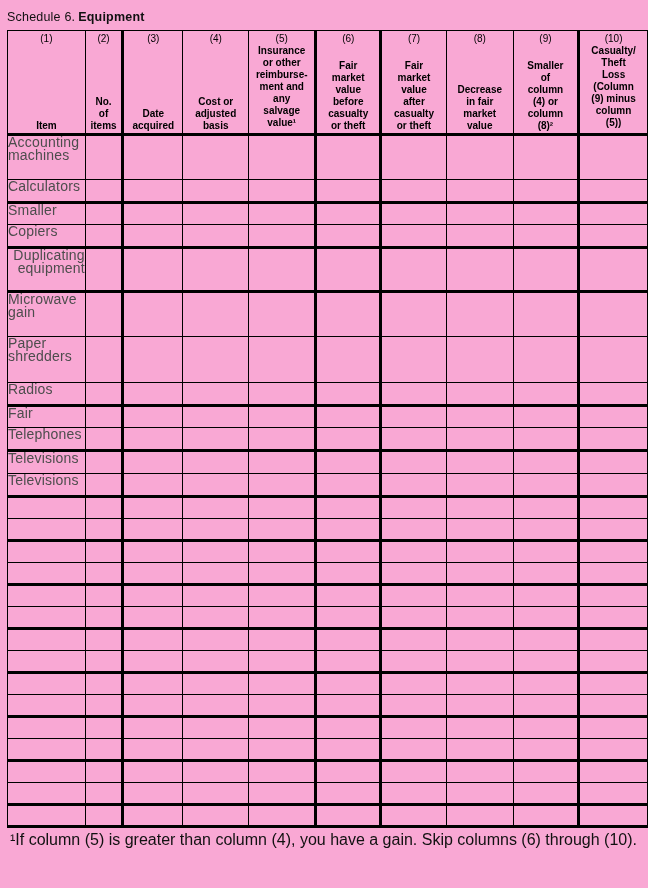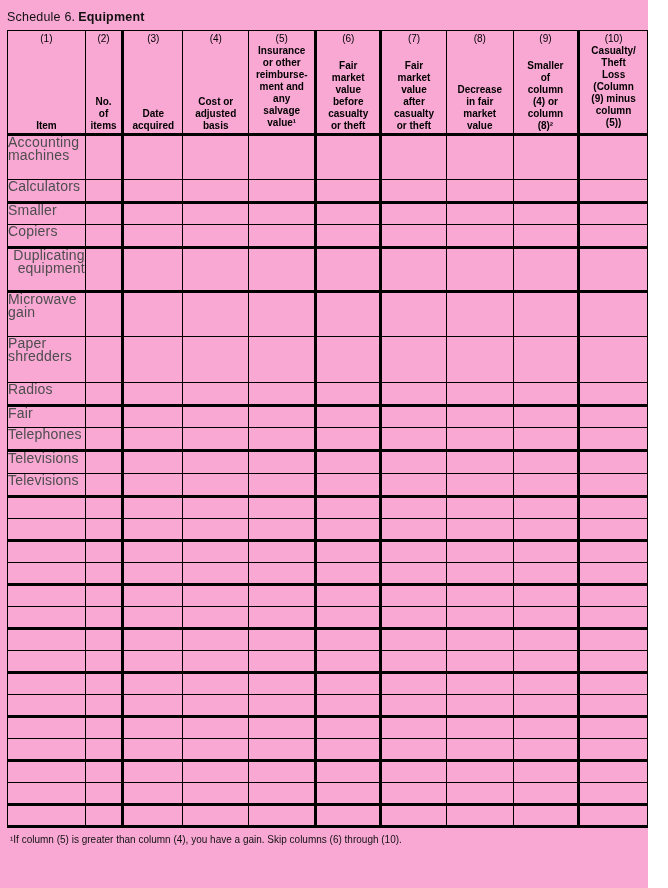--- a/index.html
+++ b/index.html
@@ -29,21 +29,21 @@
   }
   .colnum{font-weight:normal;flex:0 0 auto;}
   .collabel{font-weight:bold;white-space:pre-line;text-align:center;}
   .hcell.bottom .collabel{margin-top:auto;padding-bottom:1px;}
   .hcell.top .collabel{margin-top:0;}
 
   .item-cell{
     font-size:14px;line-height:13px;color:#4d4d4d;
     padding:4px 2px 2px 13px;white-space:pre-line;letter-spacing:.2px;
   }
-  .footnotes{margin:6px 0 0 10px;font-size:10px;line-height:12.5px;color:#111;}
+  .footnotes{margin:6px 0 0 10px;font-size:16px;line-height:12.5px;color:#111;}
 </style>
 </head>
 <body>
 
 <div class="page">
   <div class="title">
     <span>Schedule 6.</span><span class="title-name">Equipment</span>
   </div>
 
   <table id="equipment-table">

